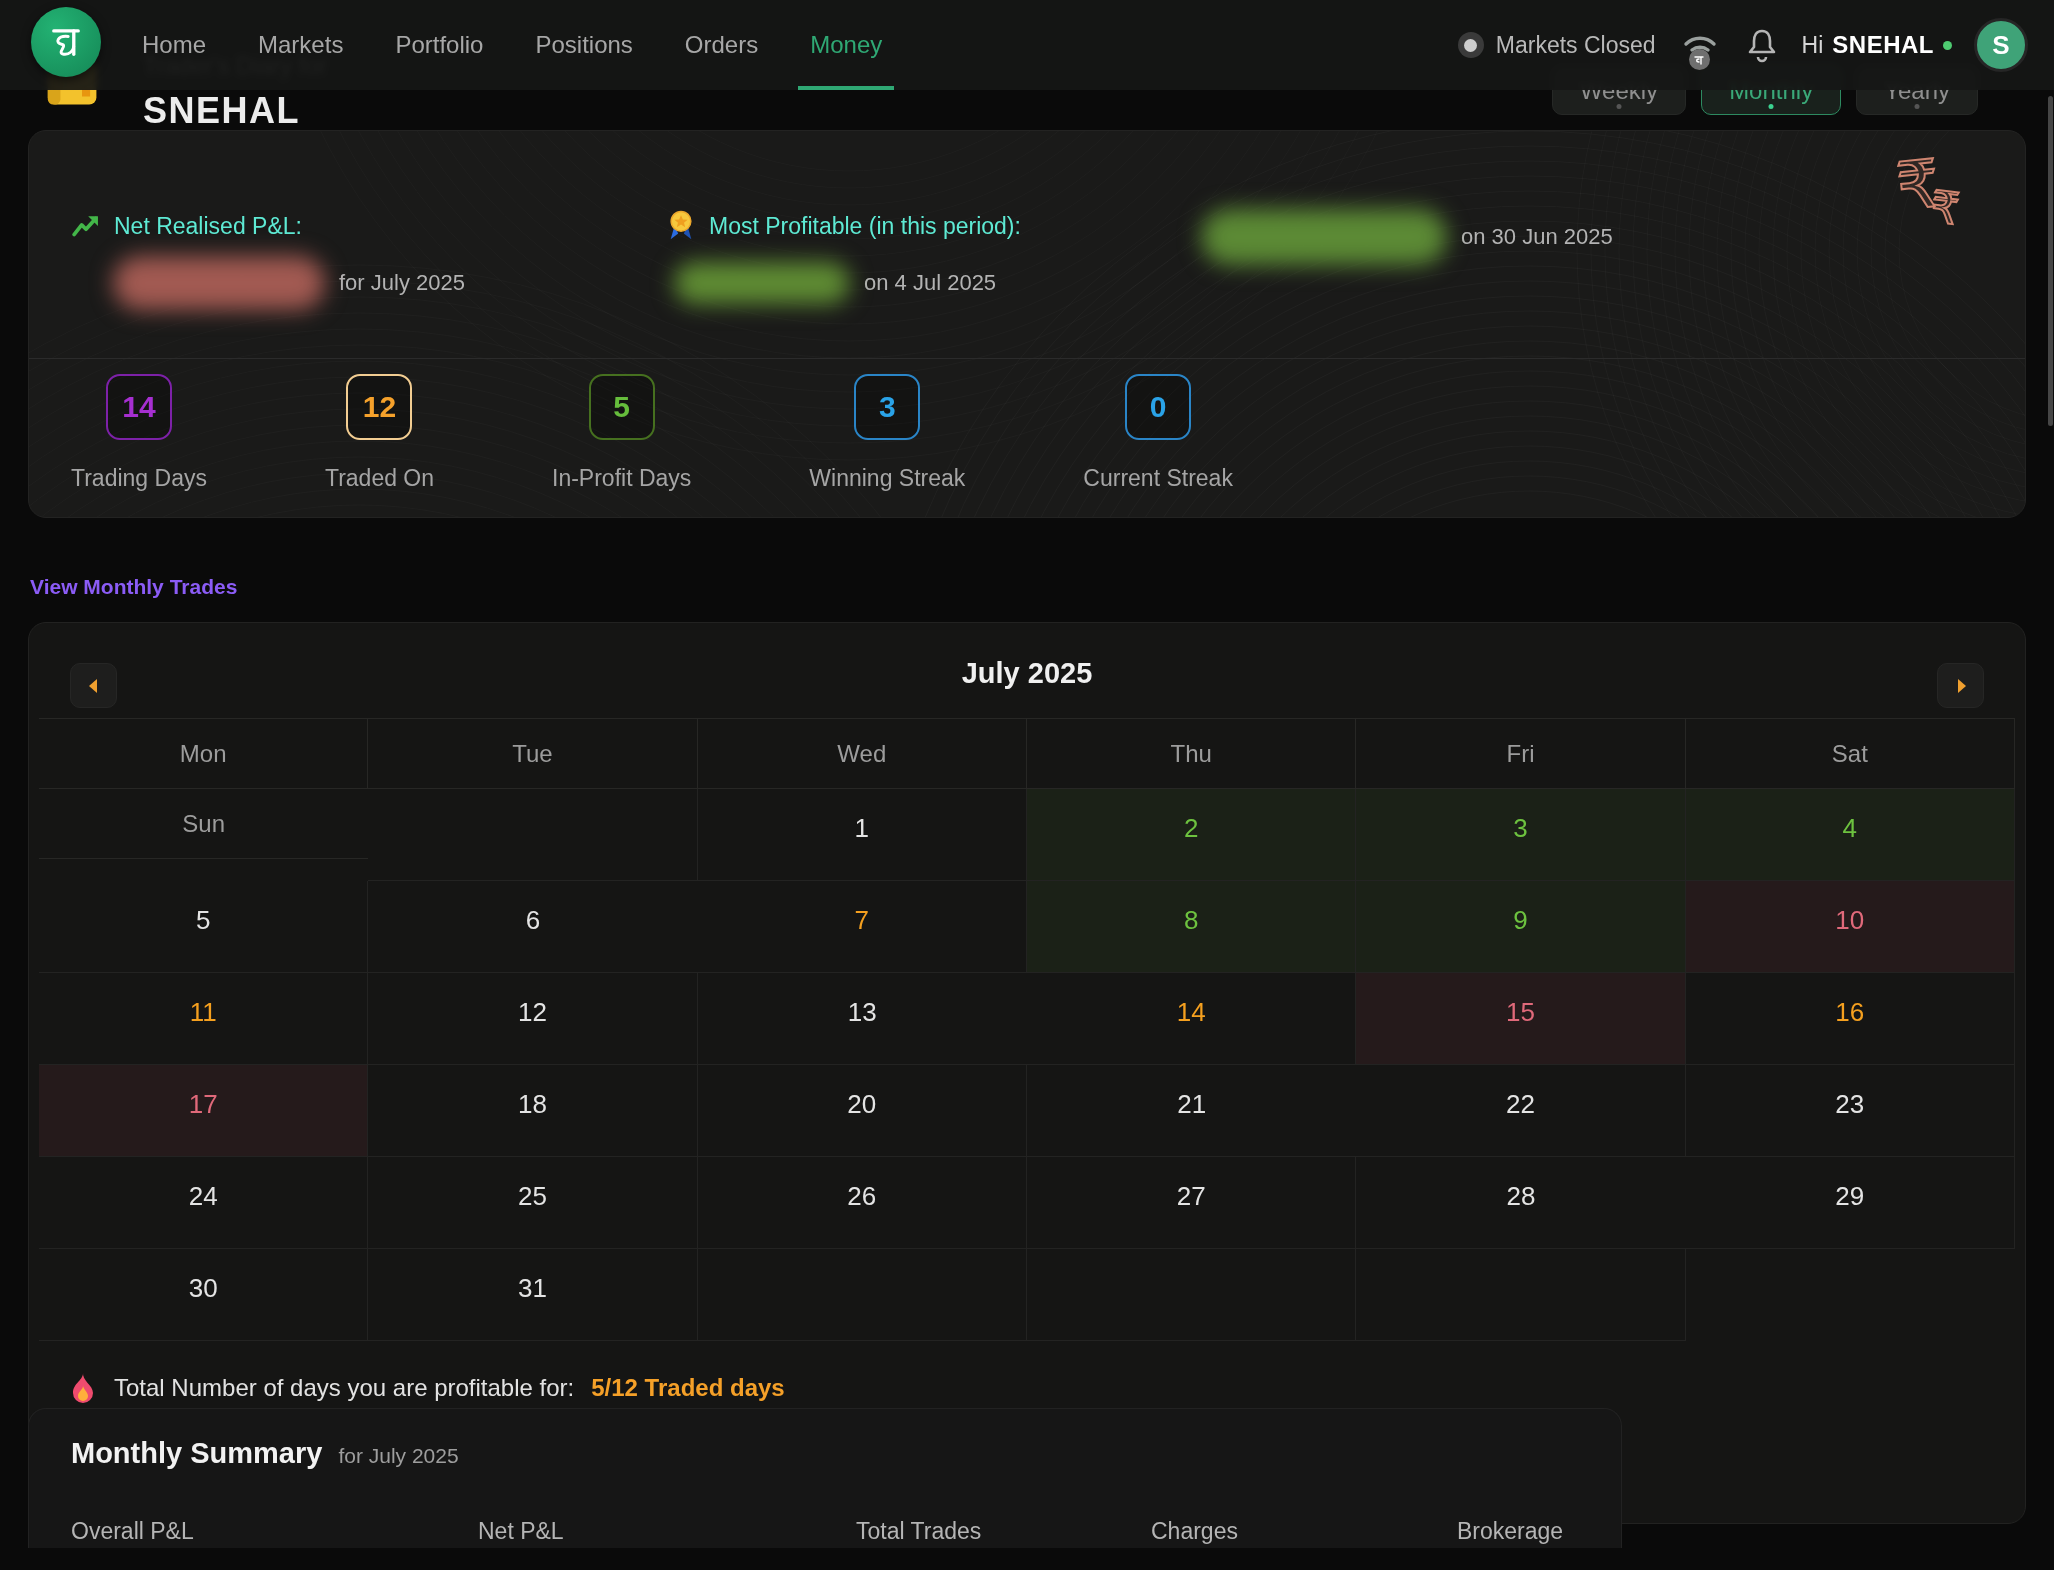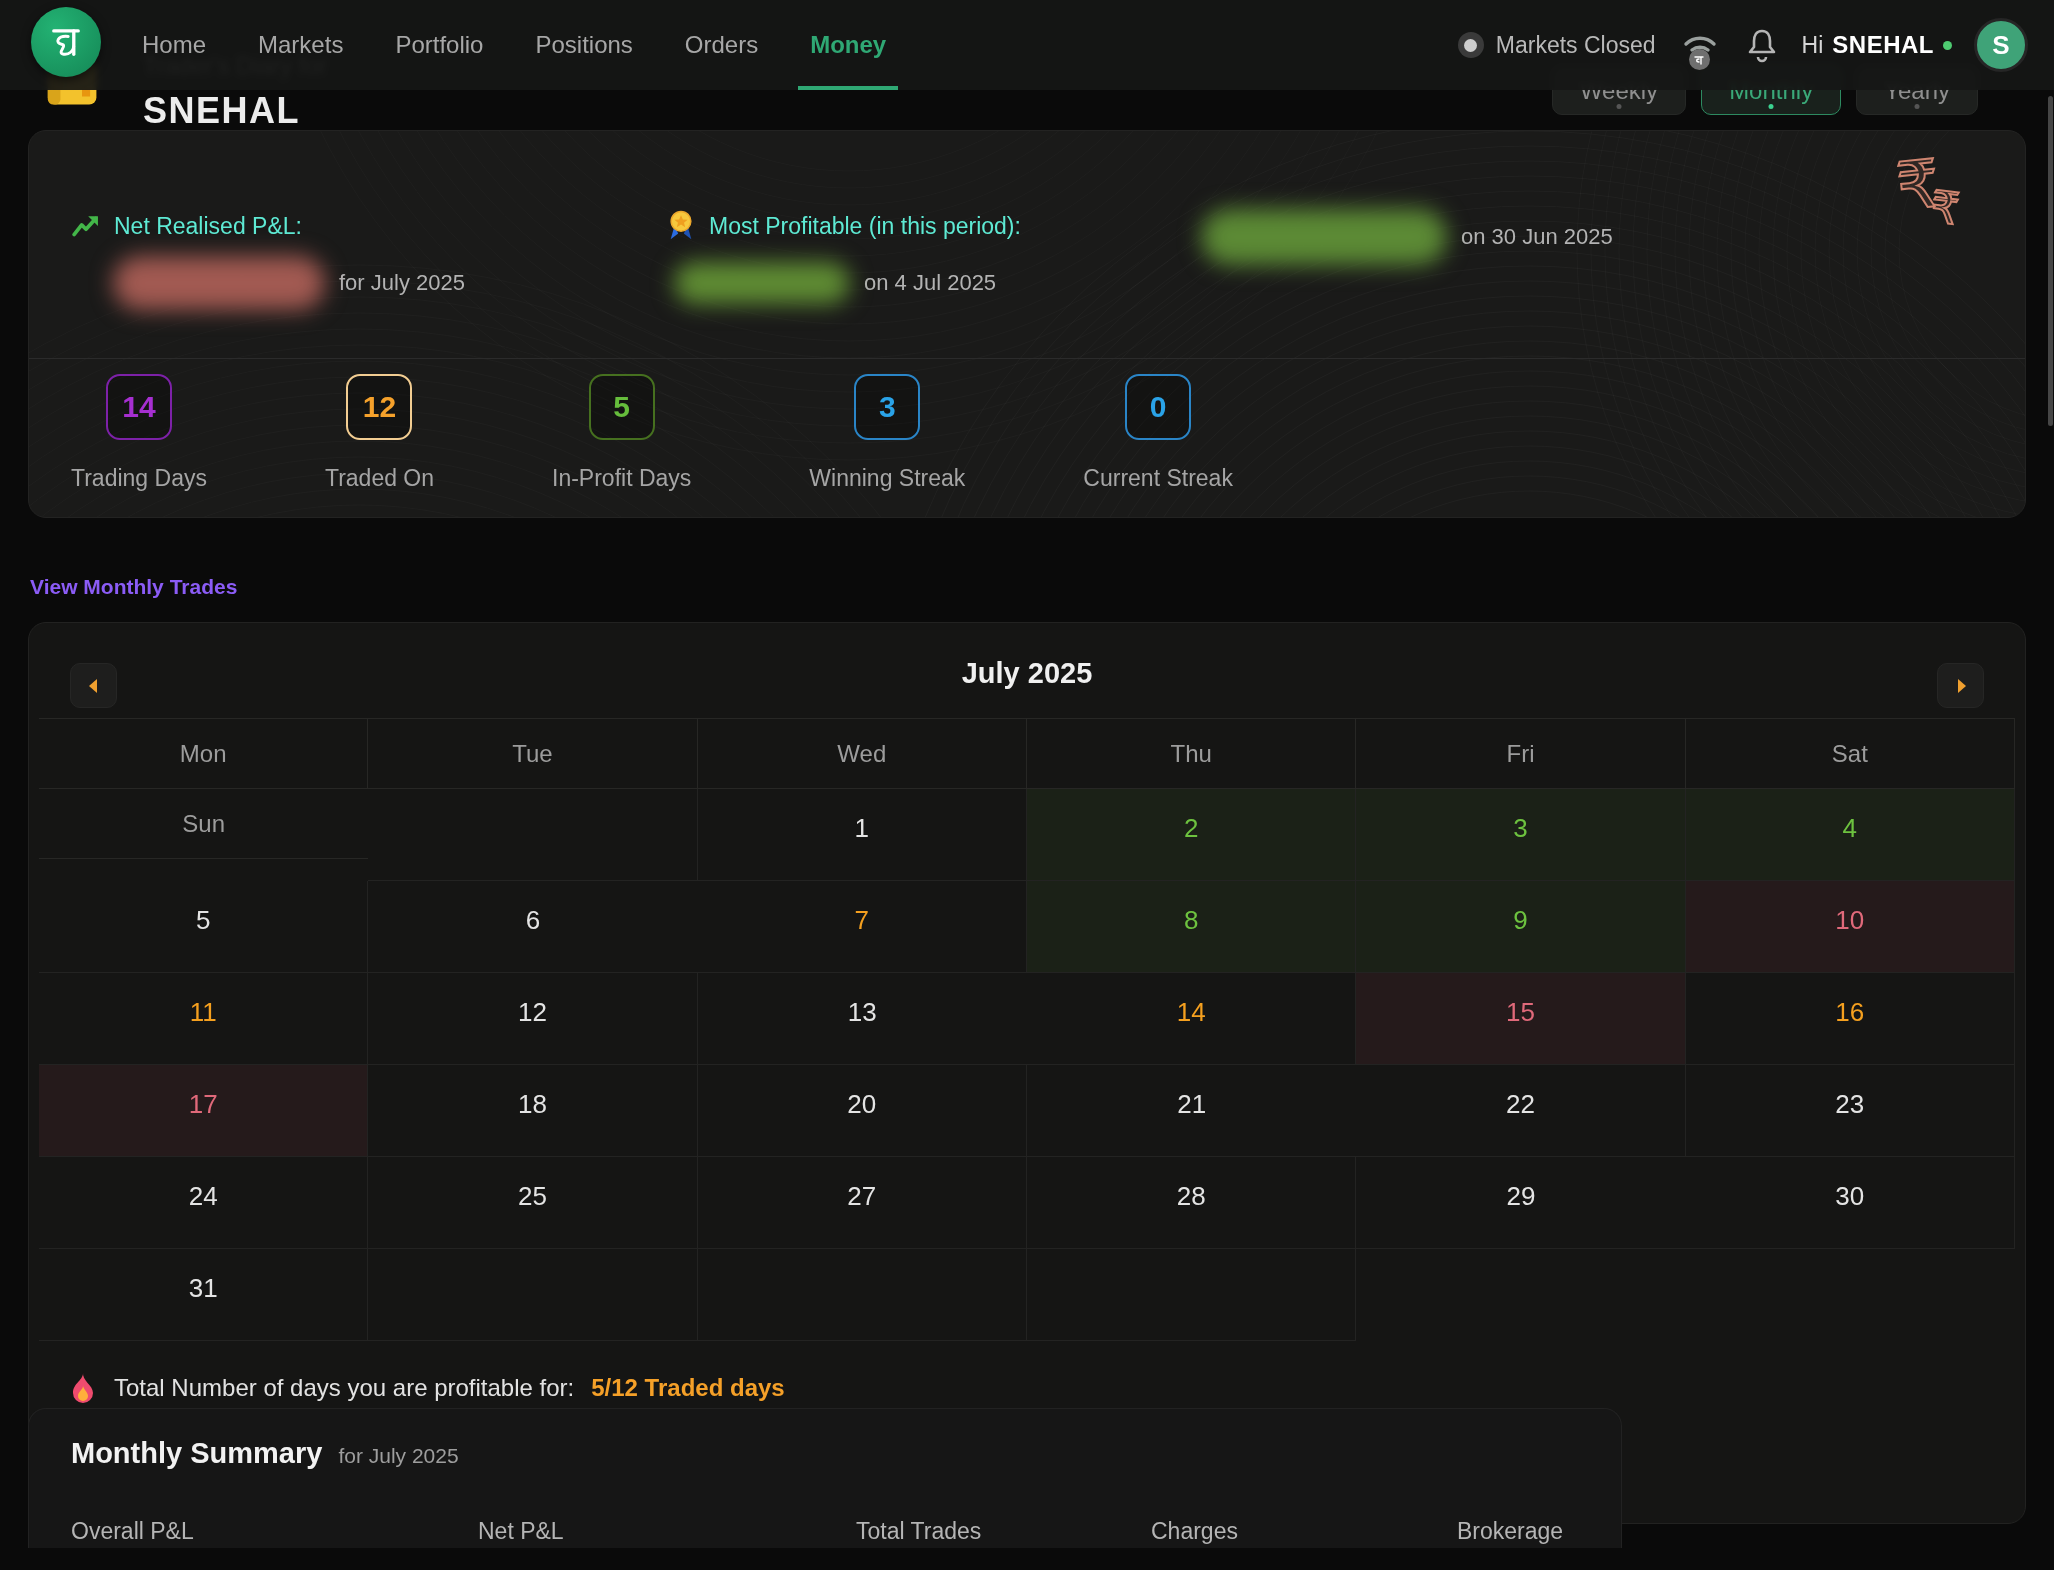--- a/index.html
+++ b/index.html
@@ -25,21 +25,21 @@
     position:absolute;left:31px;top:7px;width:70px;height:70px;border-radius:50%;
     background:radial-gradient(circle at 35% 30%,#23b273,#148655);
     display:flex;align-items:center;justify-content:center;z-index:40;
     box-shadow:0 3px 10px rgba(0,0,0,.55);cursor:pointer;
   }
   nav{display:flex;gap:28px;margin-left:130px;align-items:stretch}
   .nav-item{
     display:flex;align-items:center;font-size:24px;color:#a7a7a7;cursor:pointer;
     border-bottom:4px solid transparent;padding:4px 12px 0 12px;
   }
-  .nav-item.active{color:var(--accent);border-bottom-color:var(--accent);font-weight:bold}
+  .nav-item.active{color:var(--accent);border-bottom-color:var(--accent);font-weight:normal}
   .hdr-right{margin-left:auto;display:flex;align-items:center;gap:22px}
   .mstatus{display:flex;align-items:center;gap:12px;color:#b9b9b9;font-size:23px}
   .mdot{width:26px;height:26px;border-radius:50%;background:#3a3a3a;display:flex;align-items:center;justify-content:center}
   .mdot::after{content:"";width:13px;height:13px;border-radius:50%;background:#cdcdcd}
   .icn{display:inline-flex;align-items:center;justify-content:center}
   .wifi-wrap{position:relative;width:44px;height:44px}
   .wifi-badge{position:absolute;left:11px;top:26px;width:21px;height:21px;border-radius:50%;background:#6f6f6f;display:flex;align-items:center;justify-content:center}
   .greet{font-size:23px;color:#d6d6d6;display:flex;align-items:center;gap:9px}
   .greet b{font-size:24px;color:#fff;letter-spacing:.5px}
   .presence{width:9px;height:9px;border-radius:50%;background:#4ecb71}
@@ -400,20 +400,21 @@
       <div class="dc loss">15</div>
       <div class="dc traded">16</div>
       <div class="dc loss">17</div>
       <div class="dc neutral">18</div>
       <div class="dc neutral">20</div>
       <div class="dc neutral">21</div>
       <div class="dc neutral">22</div>
       <div class="dc neutral">23</div>
       <div class="dc neutral">24</div>
       <div class="dc neutral">25</div>
+      <div class="dc neutral">26</div>
       <div class="dc neutral">27</div>
       <div class="dc neutral">28</div>
       <div class="dc neutral">29</div>
       <div class="dc neutral">30</div>
       <div class="dc neutral">31</div>
       <div class="dc empty"></div>
       <div class="dc empty"></div>
       <div class="dc empty"></div>
     </div>
   <div class="cal-foot">

